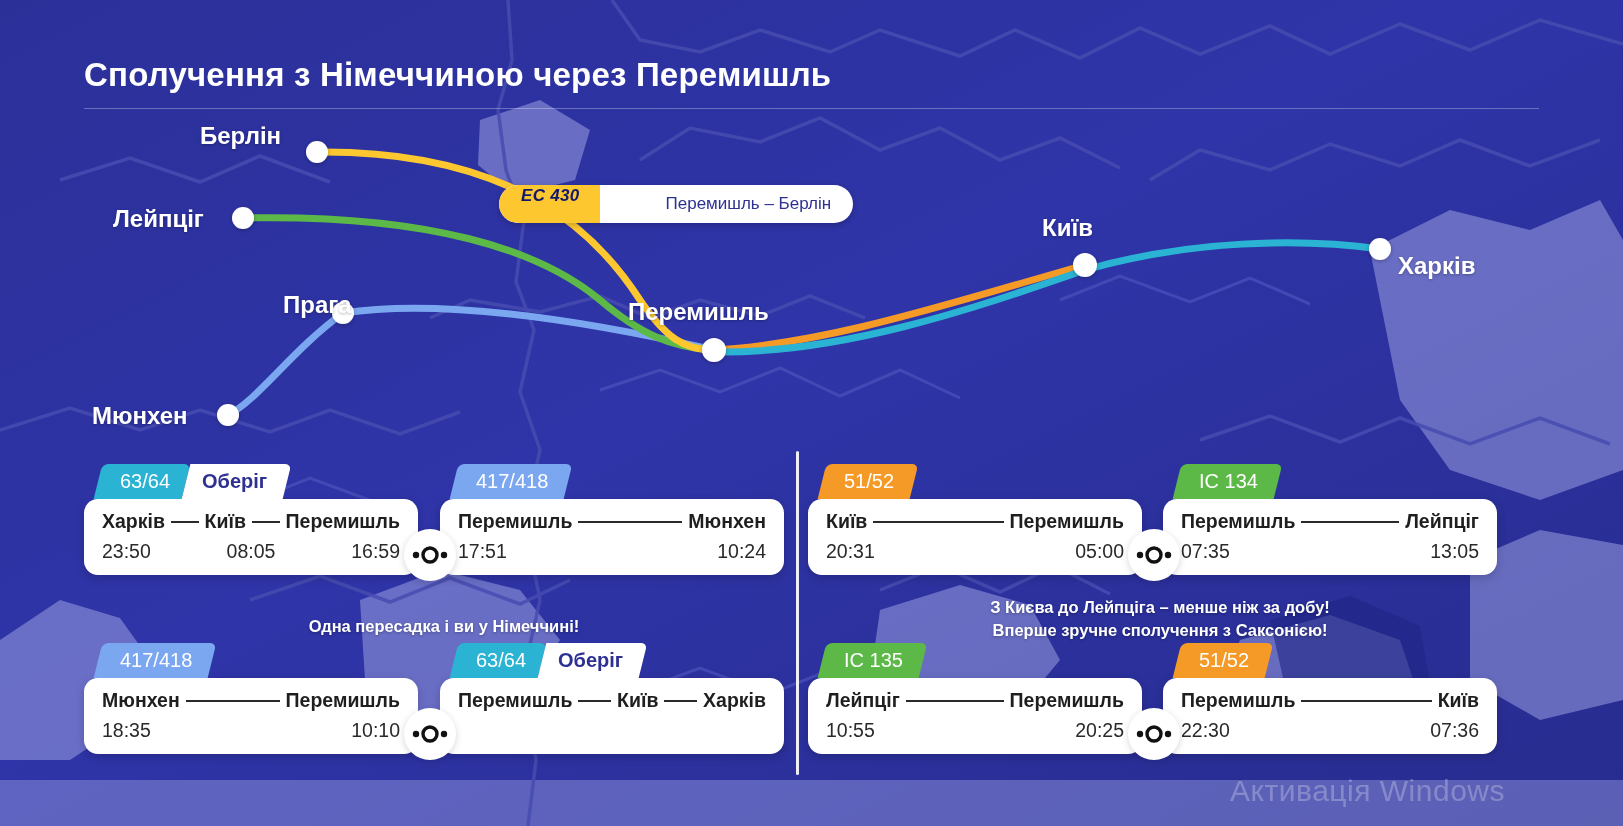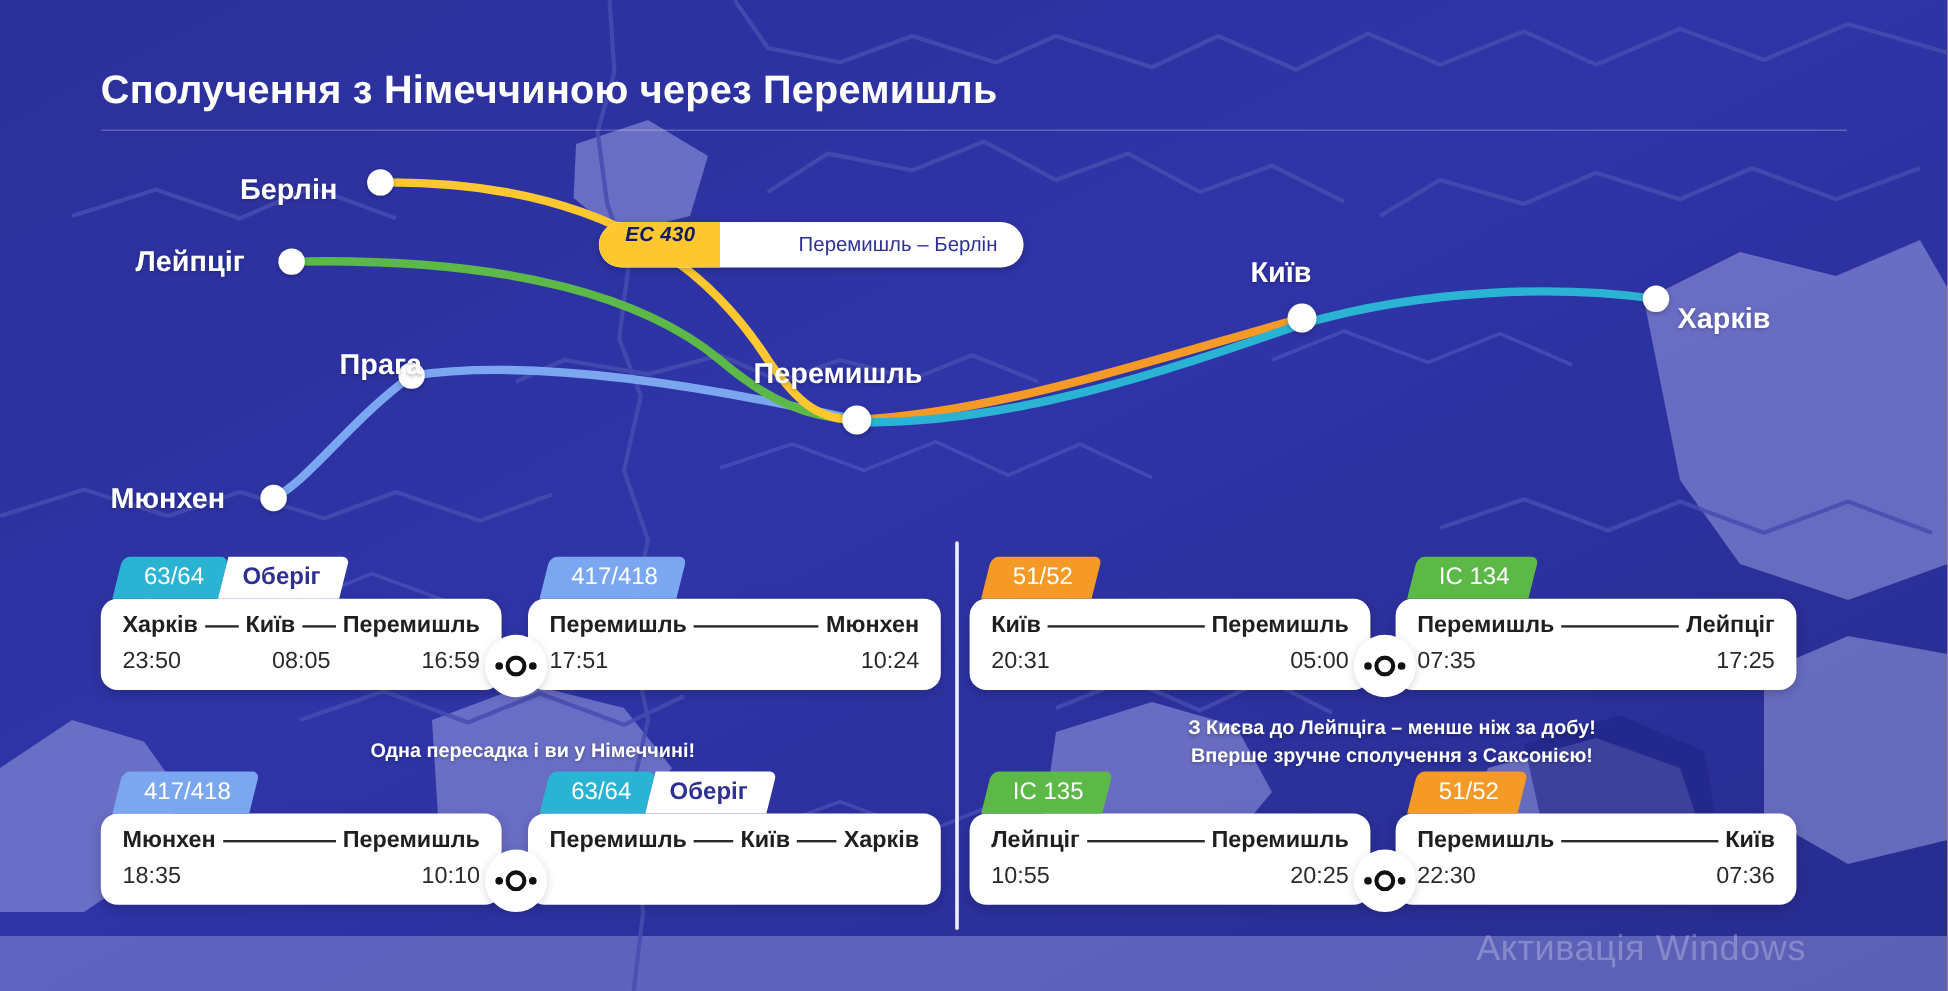--- a/index.html
+++ b/index.html
@@ -4,21 +4,21 @@
 <style>
   * { box-sizing: border-box; margin: 0; padding: 0; }
   html, body {
     width: 1623px; height: 826px;
     overflow: hidden;
     font-family: "Liberation Sans", sans-serif;
   }
   #root {
     position: relative;
     width: 1623px; height: 826px;
-    background: #a16207;
+    background: #ef4444;
     overflow: hidden;
   }
   
   #map-bg { position: absolute; inset: 0; width: 100%; height: 100%; }
 
   
   .title {
     position: absolute;
     left: 84px; top: 56px;
     color: #ffffff;
@@ -252,21 +252,21 @@
       <circle cx="317" cy="152" r="11" fill="#ffffff"></circle>
       <circle cx="243" cy="218" r="11" fill="#ffffff"></circle>
       <circle cx="343" cy="313" r="11" fill="#ffffff"></circle>
       <circle cx="228" cy="415" r="11" fill="#ffffff"></circle>
       <circle cx="714" cy="350" r="12" fill="#ffffff"></circle>
       <circle cx="1085" cy="265" r="12" fill="#ffffff"></circle>
       <circle cx="1380" cy="249" r="11" fill="#ffffff"></circle>
     </g>
   </svg>
 
-  <div class="city-label" style="left:200px;top:145px;">Берлін</div>
+  <div class="city-label" style="left:200px;top:122px;">Берлін</div>
   <div class="city-label" style="left:113px;top:205px;">Лейпціг</div>
   <div class="city-label" style="left:283px;top:271px;margin-top:20px;">Прага</div>
   <div class="city-label" style="left:92px;top:402px;">Мюнхен</div>
   <div class="city-label" style="left:628px;top:298px;">Перемишль</div>
   <div class="city-label" style="left:1042px;top:214px;">Київ</div>
   <div class="city-label" style="left:1398px;top:252px;">Харків</div>
 
   <div class="ec-badge">
     <div class="num">EC 430</div>
     <div class="route">Перемишль – Берлін</div>
@@ -353,21 +353,21 @@
         </div>
         <div class="card-inner">
           <div class="stations">
             <div class="st">Перемишль</div>
             <div class="dash"></div>
             <div class="st">Лейпціг</div>
           </div>
           <div class="times">
             <div class="t">07:35</div>
             <div class="sp"></div>
-            <div class="t">17:25</div>
+            <div class="t">13:05</div>
           </div>
         </div>
       </div>
       <div class="card" style="left: 84px; top: 678px; width: 334px;">
         <div class="tabs">
           <div class="tab single" style="background: rgb(123, 167, 240);">
             <span>417/418</span>
           </div>
         </div>
         <div class="card-inner">

